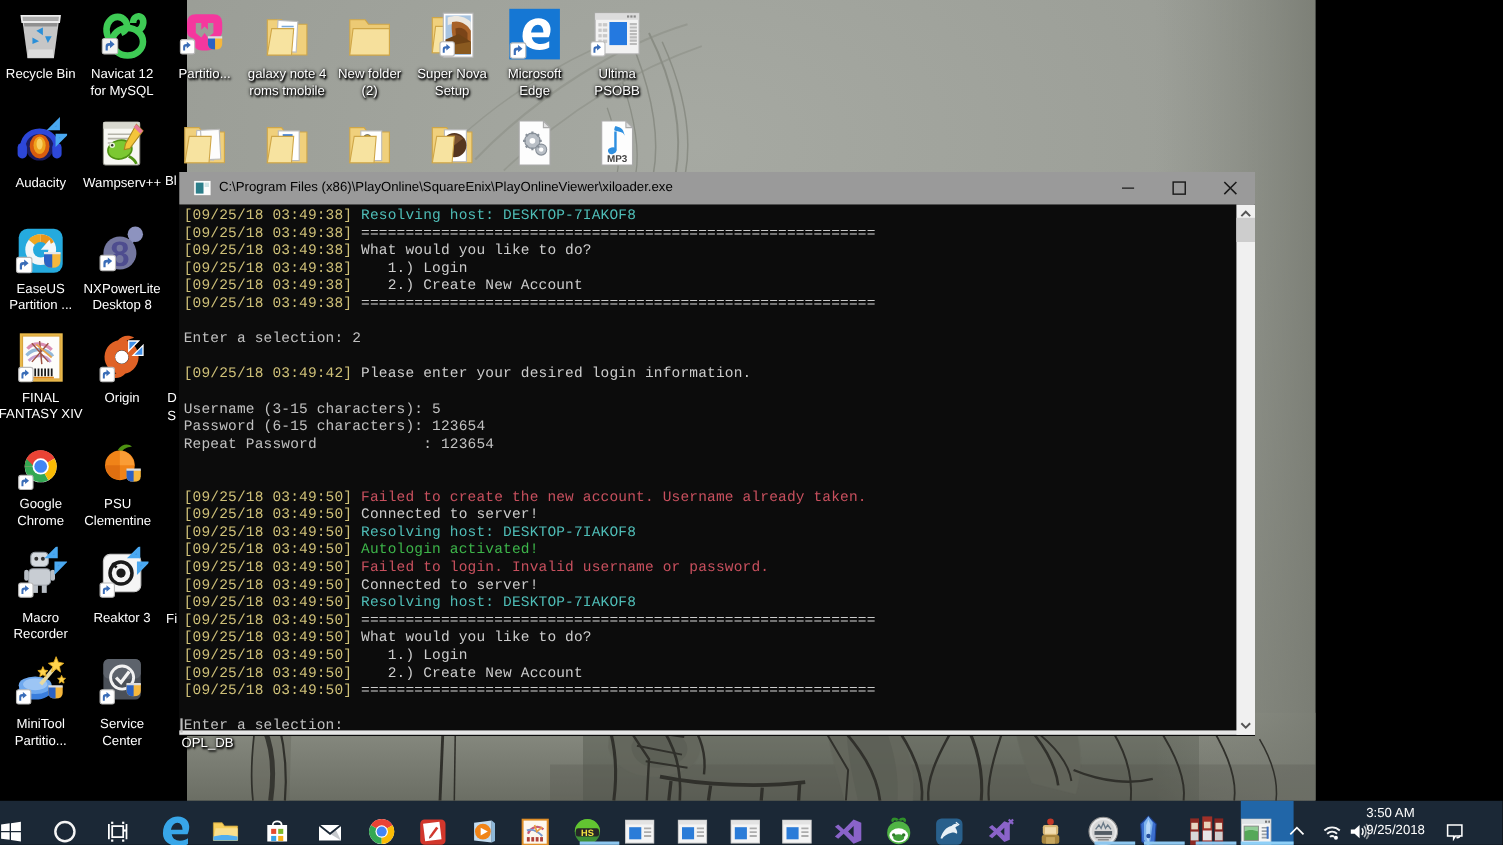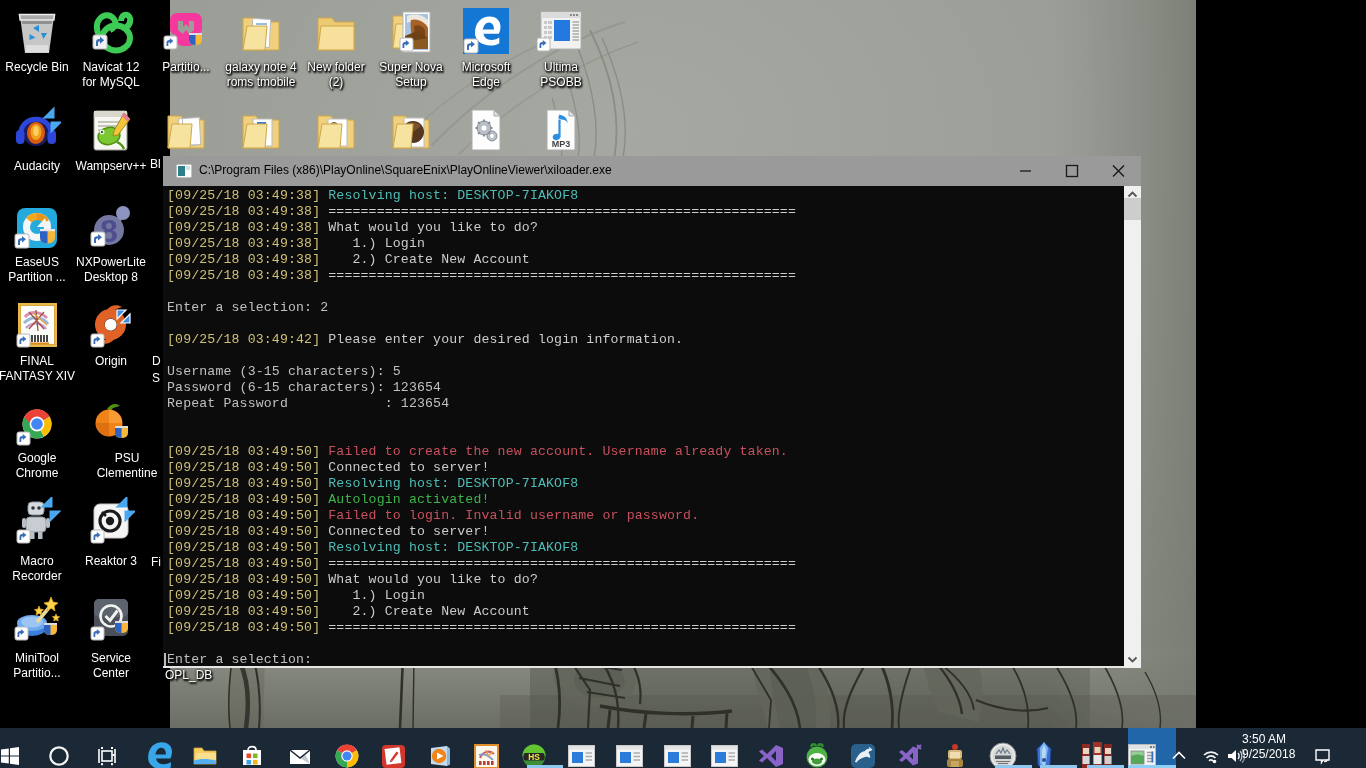--- a/index.html
+++ b/index.html
@@ -8,21 +8,21 @@
             font-family:"Liberation Sans", sans-serif; }
   
   #wall { position:absolute; left:170px; top:0; width:1026px; height:728px; }
   
   .lbl { position:absolute; color:#fff; font-size:12px; line-height:15px; text-align:center;
          width:86px; text-shadow: 1px 1px 2px #000, 0 0 3px #000, 1px 2px 2px #000; }
   .ic { position:absolute; }
   
   #conwin { position:absolute; left:163px; top:156px; width:978px; height:512px; }
   #ctitle { position:absolute; left:0; top:0; width:978px; height:30px; background:#9a9a9a; }
-  #ctext  { position:absolute; left:0; top:30px; width:978px; height:482px; background:#0c0c0c; border-bottom:2px solid #e5e5e5; }
+  #ctext  { position:absolute; left:0; top:30px; width:978px; height:482px; background:#0c0c0c; border-bottom:4px solid #e5e5e5; }
   #cpre { position:absolute; left:4px; top:2px; font-family:"Liberation Mono", monospace;
           font-size:13.2px; line-height:16px; white-space:pre; letter-spacing:0.15px; }
   .y { color:#cfc078; } .c { color:#4fbdb7; } .w { color:#cccccc; } .r { color:#c8505e; }
   .g { color:#3db54a; } .gr{ color:#c0c0c0; }
   #sbar { position:absolute; right:0; top:0; width:17px; height:482px; background:#f0f0f0; }
   #sthumb { position:absolute; left:0; top:12px; width:17px; height:22px; background:#cdcdcd; }
   #ctitletext { position:absolute; left:36px; top:7px; font-size:12px; color:#000; }
   
   #taskbar { position:absolute; left:0; top:728px; width:1366px; height:40px; background:#1b2836; }
   .tbi { position:absolute; top:0; width:48px; height:56px; display:flex; align-items:center; justify-content:flex-start; }
@@ -283,21 +283,21 @@
       <path d="M20 10 C24 4, 30 4, 33 7 C28 8, 25 9, 24 12 Z" fill="#4e9212"></path>
       <circle cx="22" cy="24" r="13.5" fill="#f08318"></circle>
       <path d="M22 11 A13 13 0 0 1 35 24 L22 24 Z" fill="#fa9c35"></path>
       <path d="M9 24 A13 13 0 0 0 22 37 L22 24 Z" fill="#e06f10"></path>
       <g>
         <path d="M28 28 L28 34 Q28 39 34.5 39 Q41 39 41 34 L41 28 Z" fill="#f6b73c"></path>
         <path d="M28 28 L28 34 Q28 39 34.5 39 L34.5 28 Z" fill="#2b62c4"></path>
         <path d="M28 27 H41 V29 H28 Z" fill="#ddd"></path>
       </g>
     </svg>
-    <div class="lbl" style="left:84px;top:451px">PSU<br>Clementine</div>
+    <div class="lbl" style="left:64px;top:451px">PSU<br>Clementine</div>
 
     <svg class="ic" style="left:87px;top:497px" width="48" height="48">
       <rect x="7" y="7" width="34" height="34" rx="6" fill="#f5f5f5" stroke="#c5c5c5"></rect>
       <circle cx="23" cy="24" r="10" fill="none" stroke="#1a1a1a" stroke-width="3.2"></circle>
       <circle cx="23" cy="24" r="4.2" fill="#1a1a1a"></circle>
       <path d="M15 15 L19 19" stroke="#1a1a1a" stroke-width="2.5"></path>
       <g stroke="#4aa8f0" stroke-width="3" fill="#3f9ae8">
         <path d="M32 9 L39 2 L39 9 Z"></path>
           <path d="M46 15 L39 22 L39 15 Z"></path>
       </g>

